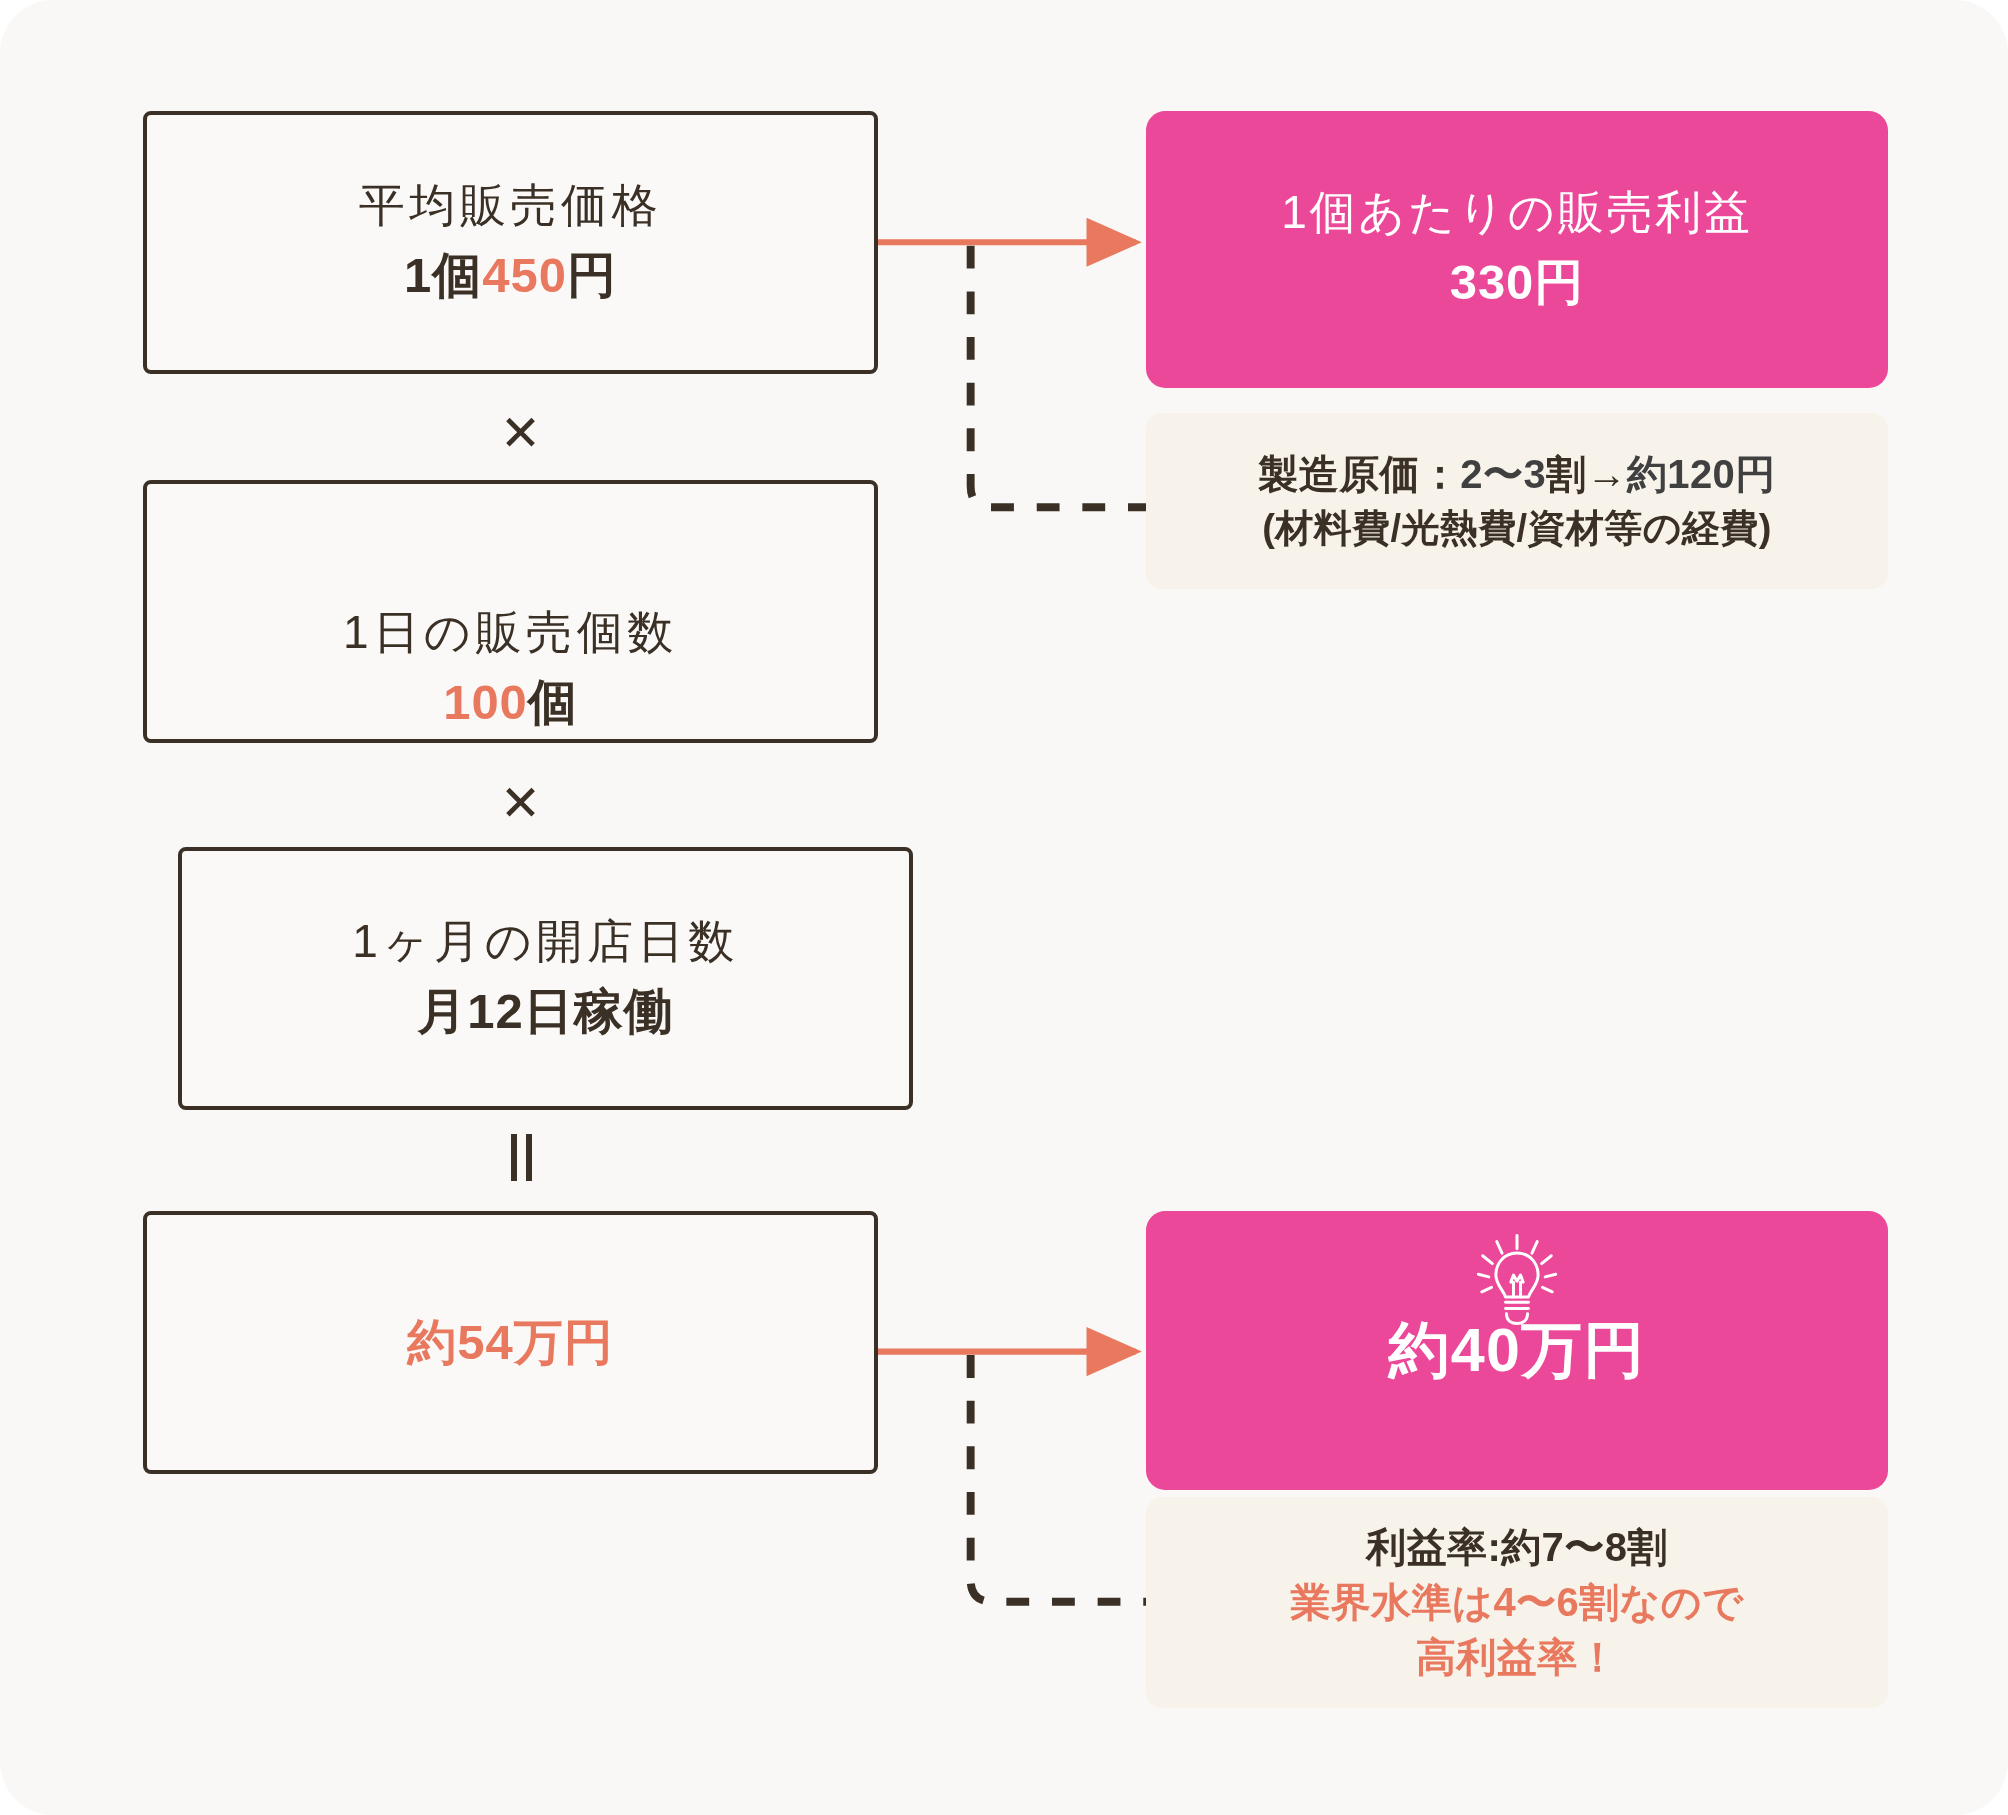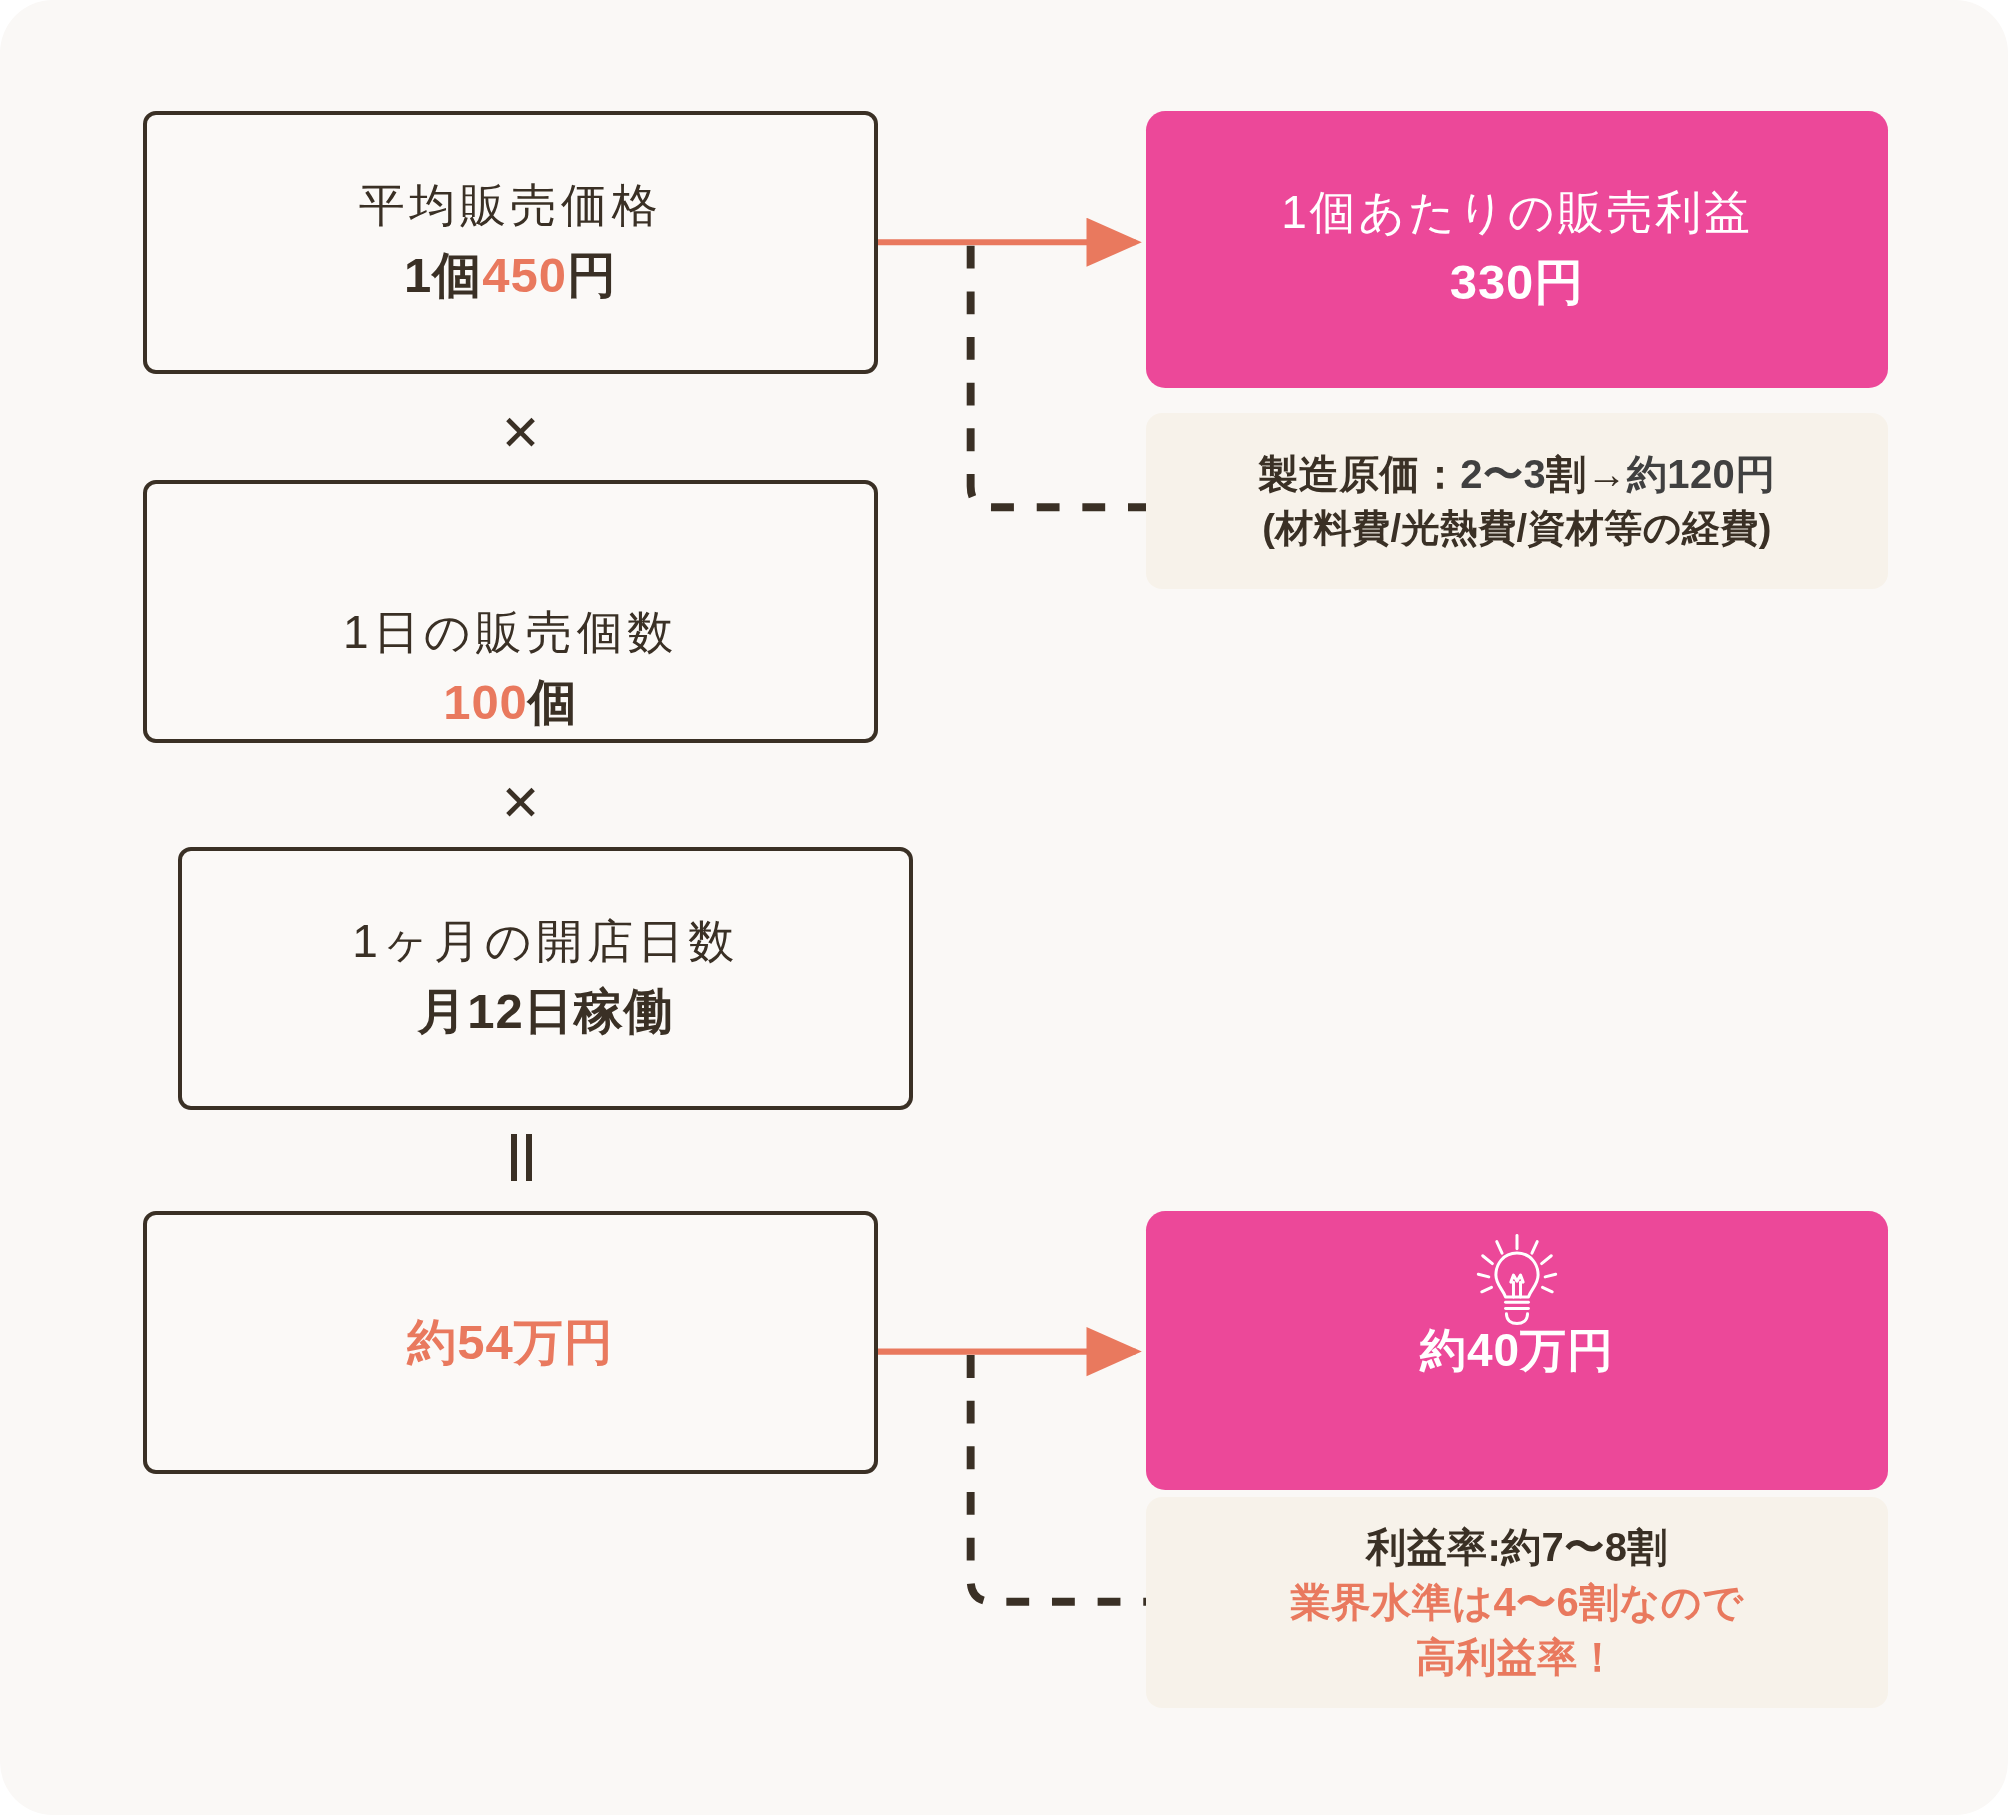--- a/index.html
+++ b/index.html
@@ -30,21 +30,21 @@
     display: flex;
     flex-direction: column;
     align-items: center;
     justify-content: center;
     text-align: center;
   }
 
   .outline-box {
     background: #FBF9F7;
     border: 4.4px solid #3A3025;
-    border-radius: 13px;
+    border-radius: 8px;
   }
 
   .accent-box {
     background: #ec4899;
     border-radius: 19.3px;
     color: #ffffff;
   }
 
   .note-box {
     background: #F7F2EA;
@@ -226,21 +226,21 @@
         <path d="M47 57 L50 49 L54 56 L58 49 L61 57"></path>
         <line x1="50" y1="57" x2="50" y2="74"></line>
         <line x1="58" y1="57" x2="58" y2="74"></line>
 
         <line x1="41" y1="80" x2="67" y2="80"></line>
         <line x1="41" y1="87" x2="67" y2="87"></line>
         <path d="M42 93 C42 101 48 104 54 104 C60 104 66 101 66 93"></path>
       </svg>
     </span>
 
-    <div class="line-value" style="font-size:46px;">約40万円</div>
+    <div class="line-value" style="font-size:61px;">約40万円</div>
   </div>
 
   <div class="note-box" style="left:1146px; top:1497px; width:742px; height:211px;">
     <div class="note-line">利益率:約7〜8割</div>
     <div class="note-line orange">業界水準は4〜6割なので</div>
     <div class="note-line orange">高利益率！</div>
   </div>
 
 </div>
 

